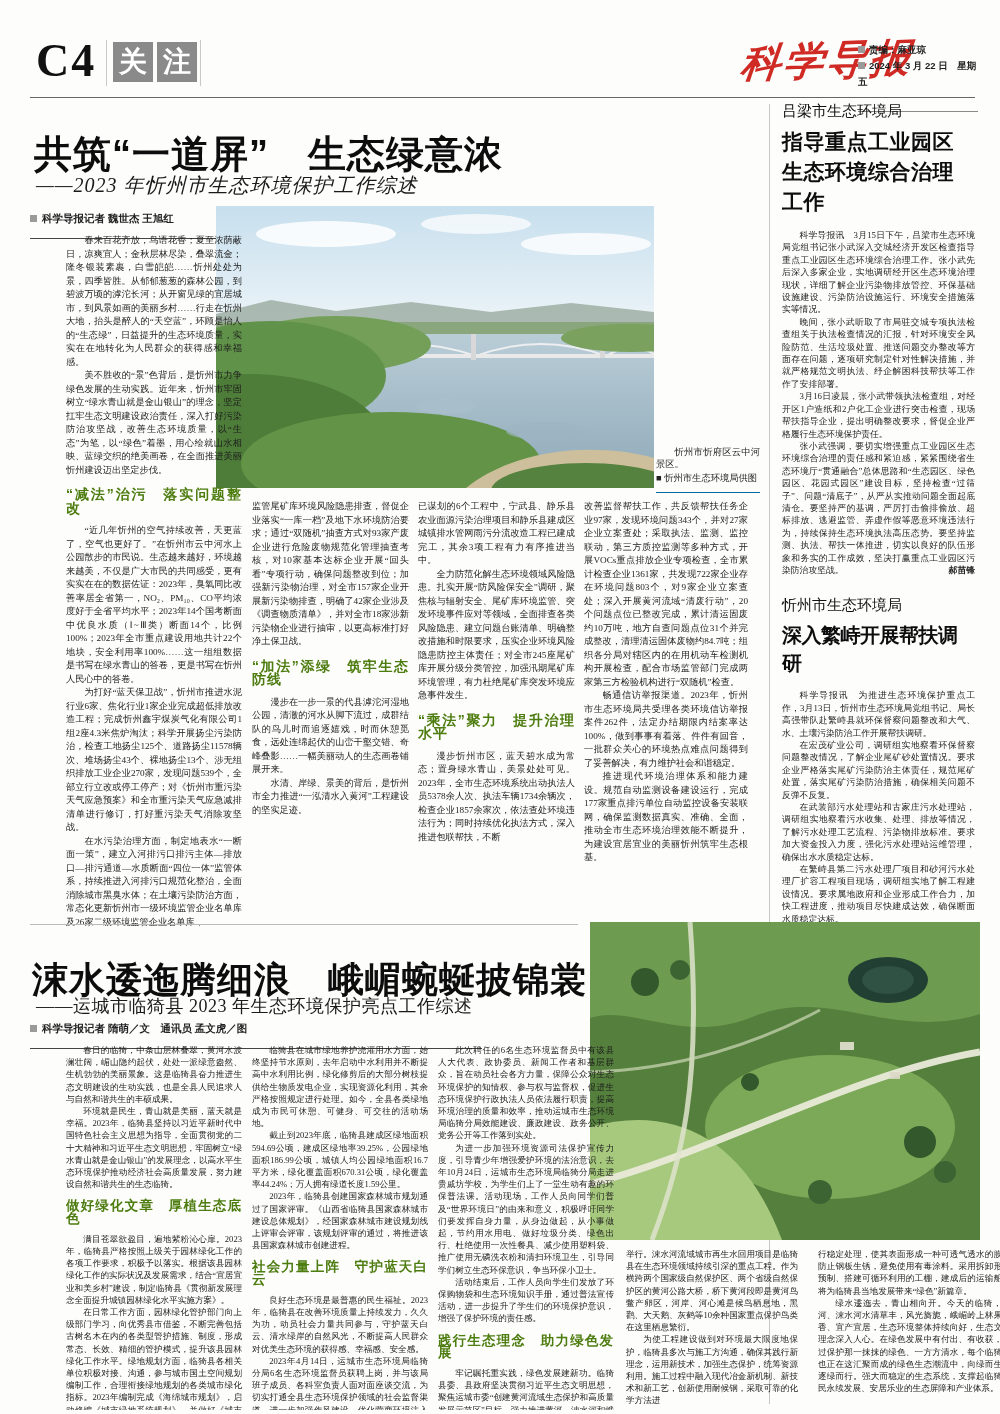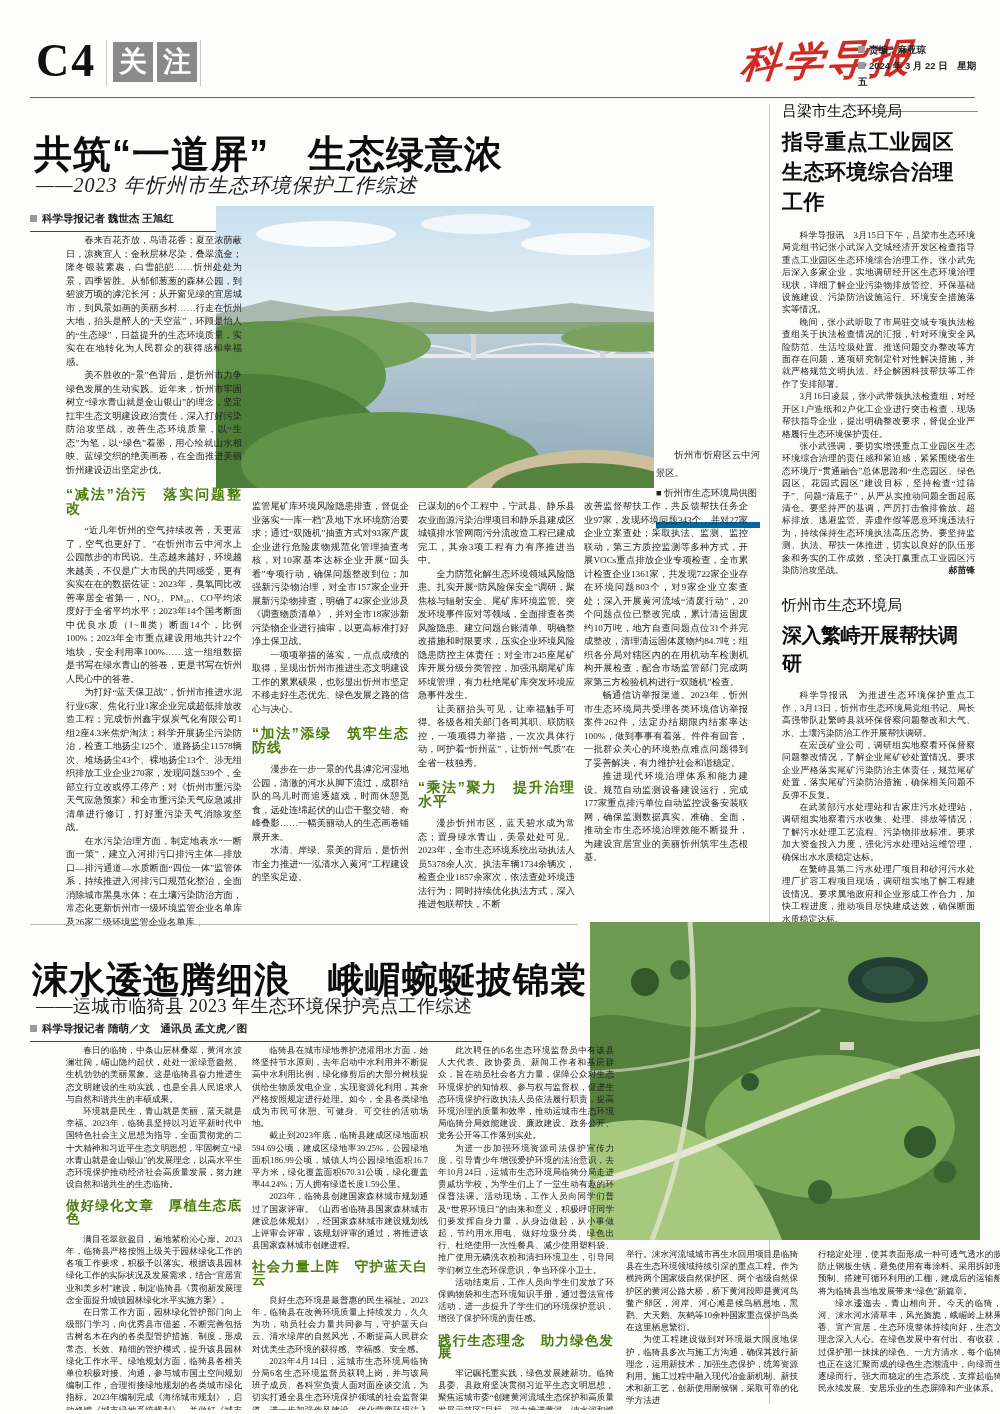--- a/index.html
+++ b/index.html
@@ -24,38 +24,38 @@
               border-bottom:1px solid #8a8a8a;padding-bottom:21px;}
   .issue-info .sq{display:inline-block;width:7px;height:7px;background:#9a9a9a;margin-right:4px;}
   .header-rule{position:absolute;left:30px;top:97px;width:945px;border-top:1px solid #666;}
 
   
   .main-headline{position:absolute;left:34px;top:104px;width:700px;
                  font-family:"Liberation Sans",sans-serif;font-weight:900;font-size:38px;
                  letter-spacing:1px;color:#0d0d0d;}
   .main-subtitle{position:absolute;left:36px;top:172px;font-size:20px;color:#1a1a1a;letter-spacing:1px;font-style:italic;}
   .byline{position:absolute;font-family:"Liberation Sans",sans-serif;font-weight:700;
-          font-size:10.5px;color:#222;padding-bottom:5px;border-bottom:1px solid #444;}
+          font-size:10.5px;color:#222;padding-bottom:12px;border-bottom:1px solid #444;}
   .byline .sq{display:inline-block;width:7px;height:7px;background:#9a9a9a;margin-right:5px;}
   .main-byline{left:30px;top:212px;width:186px;}
 
   .col{position:absolute;overflow:hidden;text-align:justify;text-justify:inter-ideograph;margin-left:36px;}
   .maincol{font-size:9.2px;line-height:13.5px;}
   .para{margin:0;text-indent:2em;}
   .para.cont{text-indent:0;}
   .subhead{font-family:"Liberation Sans",sans-serif;font-weight:700;font-size:14px;
            letter-spacing:1px;margin:11px 0 9px;text-indent:0;color:#4d7c0f;}
   .sign{float:right;font-weight:700;font-family:"Liberation Sans",sans-serif;}
 
   .photo1{position:absolute;left:216px;top:206px;width:438px;height:282px;overflow:hidden;background:#cfe4ef;}
   .photo2{position:absolute;left:590px;top:922px;width:390px;height:318px;overflow:hidden;background:#547f3c;}
   .photo1 svg,.photo2 svg{display:block;width:100%;height:100%;}
 
-  .photo-caption{position:absolute;left:656px;top:446px;width:104px;font-size:9.3px;line-height:18px;
-                 color:#222;border-bottom:6px solid #0369a1;padding-bottom:20px;text-align:justify;}
+  .photo-caption{position:absolute;left:656px;top:446px;width:104px;font-size:9.3px;line-height:12px;
+                 color:#222;border-bottom:1px solid #0369a1;padding-bottom:8px;text-align:justify;}
   .photo-caption p{margin:0;text-indent:2em;}
   .photo-caption .credit{text-indent:0;margin-top:2px;font-family:"Liberation Sans",sans-serif;}
 
   .v-divider{position:absolute;left:769px;top:104px;width:1px;height:1300px;background:#c6c6c6;}
 
   
   .sidebar{position:absolute;left:782px;top:102px;width:193px;}
   .kicker{font-family:"Liberation Sans",sans-serif;font-size:15px;color:#111;margin:0 0 6px;}
   .side-headline{font-family:"Liberation Sans",sans-serif;font-weight:900;color:#0d0d0d;margin:0 0 12px;}
   .side-headline.h1{font-size:21px;line-height:30px;letter-spacing:0.5px;}
@@ -134,29 +134,27 @@
 <div class="col maincol" style="left:30px;top:234px;width:176px;height:700px;" data-name="article-column">
     <p class="para" data-name="body-paragraph">春来百花齐放，鸟语花香；夏至浓荫蔽日，凉爽宜人；金秋层林尽染，叠翠流金；隆冬银装素裹，白雪皑皑……忻州处处为景，四季皆胜。从郁郁葱葱的森林公园，到碧波万顷的滹沱长河；从开窗见绿的宜居城市，到风景如画的美丽乡村……行走在忻州大地，抬头是醉人的“天空蓝”，环顾是怡人的“生态绿”，日益提升的生态环境质量，实实在在地转化为人民群众的获得感和幸福感。</p>
     <p class="para" data-name="body-paragraph">美不胜收的“景”色背后，是忻州市力争绿色发展的生动实践。近年来，忻州市牢固树立“绿水青山就是金山银山”的理念，坚定扛牢生态文明建设政治责任，深入打好污染防治攻坚战，改善生态环境质量，以“生态”为笔，以“绿色”着墨，用心绘就山水相映、蓝绿交织的绝美画卷，在全面推进美丽忻州建设迈出坚定步伐。</p>
     <h3 class="subhead" data-name="column-subhead">“减法”治污　落实问题整改</h3>
     <p class="para" data-name="body-paragraph">“近几年忻州的空气持续改善，天更蓝了，空气也更好了。”在忻州市云中河水上公园散步的市民说。生态越来越好，环境越来越美，不仅是广大市民的共同感受，更有实实在在的数据佐证：2023年，臭氧同比改善率居全省第一，NO₂、PM₁₀、CO平均浓度好于全省平均水平；2023年14个国考断面中优良水质（Ⅰ~Ⅲ类）断面14个，比例100%；2023年全市重点建设用地共计22个地块，安全利用率100%……这一组组数据是书写在绿水青山的答卷，更是书写在忻州人民心中的答卷。</p>
     <p class="para" data-name="body-paragraph">为打好“蓝天保卫战”，忻州市推进水泥行业6家、焦化行业1家企业完成超低排放改造工程；完成忻州鑫宇煤炭气化有限公司1组2座4.3米焦炉淘汰；科学开展扬尘污染防治，检查工地扬尘125个、道路扬尘11578辆次、堆场扬尘43个、裸地扬尘13个、涉无组织排放工业企业270家，发现问题539个，全部立行立改或停工停产；对《忻州市重污染天气应急预案》和全市重污染天气应急减排清单进行修订，打好重污染天气消除攻坚战。</p>
     <p class="para" data-name="body-paragraph">在水污染治理方面，制定地表水“一断面一策”，建立入河排污口排污主体—排放口—排污通道—水质断面“四位一体”监管体系，持续推进入河排污口规范化整治，全面消除城市黑臭水体；在土壤污染防治方面，常态化更新忻州市一级环境监管企业名单库及26家二级环境监管企业名单库，</p>
   </div>
 <div class="col maincol" style="left:216px;top:500px;width:157px;height:436px;" data-name="article-column">
     <p class="para cont" data-name="body-paragraph">监管尾矿库环境风险隐患排查，督促企业落实“一库一档”及地下水环境防治要求；通过“双随机”抽查方式对93家产废企业进行危险废物规范化管理抽查考核，对10家基本达标企业开展“回头看”专项行动，确保问题整改到位；加强新污染物治理，对全市157家企业开展新污染物排查，明确了42家企业涉及《调查物质清单》，并对全市18家涉新污染物企业进行抽审，以更高标准打好净土保卫战。</p>
-    <p class="para" data-name="body-paragraph">一项项举措的落实，一点点成绩的取得，呈现出忻州市推进生态文明建设工作的累累硕果，也彰显出忻州市坚定不移走好生态优先、绿色发展之路的信心与决心。</p>
     <h3 class="subhead" data-name="column-subhead">“加法”添绿　筑牢生态防线</h3>
     <p class="para" data-name="body-paragraph">漫步在一步一景的代县滹沱河湿地公园，清澈的河水从脚下流过，成群结队的鸟儿时而追逐嬉戏，时而休憩觅食，远处连绵起伏的山峦干壑交错、奇峰叠影……一幅美丽动人的生态画卷铺展开来。</p>
     <p class="para" data-name="body-paragraph">水清、岸绿、景美的背后，是忻州市全力推进“一泓清水入黄河”工程建设的坚实足迹。</p>
   </div>
 <div class="col maincol" style="left:382px;top:500px;width:157px;height:436px;" data-name="article-column">
     <p class="para cont" data-name="body-paragraph">已谋划的6个工程中，宁武县、静乐县农业面源污染治理项目和静乐县建成区城镇排水管网雨污分流改造工程已建成完工，其余3项工程有力有序推进当中。</p>
     <p class="para" data-name="body-paragraph">全力防范化解生态环境领域风险隐患。扎实开展“防风险保安全”调研，聚焦核与辐射安全、尾矿库环境监管、突发环境事件应对等领域，全面排查各类风险隐患、建立问题台账清单、明确整改措施和时限要求，压实企业环境风险隐患防控主体责任；对全市245座尾矿库开展分级分类管控，加强汛期尾矿库环境管理，有力杜绝尾矿库突发环境应急事件发生。</p>
-    <p class="para" data-name="body-paragraph">让美丽抬头可见，让幸福触手可得。各级各相关部门各司其职、联防联控，一项项得力举措，一次次具体行动，呵护着“忻州蓝”，让忻州“气质”在全省一枝独秀。</p>
     <h3 class="subhead" data-name="column-subhead">“乘法”聚力　提升治理水平</h3>
     <p class="para" data-name="body-paragraph">漫步忻州市区，蓝天碧水成为常态；置身绿水青山，美景处处可见。2023年，全市生态环境系统出动执法人员5378余人次、执法车辆1734余辆次，检查企业1857余家次，依法查处环境违法行为；同时持续优化执法方式，深入推进包联帮扶，不断</p>
   </div>
 <div class="col maincol" style="left:548px;top:500px;width:164px;height:436px;" data-name="article-column">
     <p class="para cont" data-name="body-paragraph">改善监督帮扶工作，共反馈帮扶任务企业97家，发现环境问题343个，并对27家企业立案查处；采取执法、监测、监控联动，第三方质控监测等多种方式，开展VOCs重点排放企业专项检查，全市累计检查企业1361家，共发现722家企业存在环境问题803个，对9家企业立案查处；深入开展黄河流域“清废行动”，20个问题点位已整改完成，累计清运固废约10万吨，地方自查问题点位31个并完成整改，清理清运固体废物约84.7吨；组织各分局对辖区内的在用机动车检测机构开展检查，配合市场监管部门完成两家第三方检验机构进行“双随机”检查。</p>
     <p class="para" data-name="body-paragraph">畅通信访举报渠道。2023年，忻州市生态环境局共受理各类环境信访举报案件262件，法定办结期限内结案率达100%，做到事事有着落、件件有回音，一批群众关心的环境热点难点问题得到了妥善解决，有力维护社会和谐稳定。</p>
     <p class="para" data-name="body-paragraph">推进现代环境治理体系和能力建设。规范自动监测设备建设运行，完成177家重点排污单位自动监控设备安装联网，确保监测数据真实、准确、全面，推动全市生态环境治理效能不断提升，为建设宜居宜业的美丽忻州筑牢生态根基。</p>
   </div>
 
 <div class="v-divider" data-name="vertical-divider"></div>

